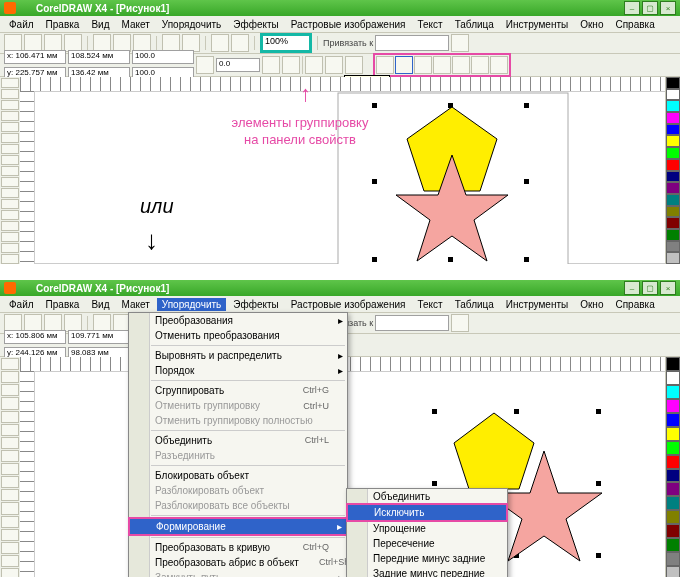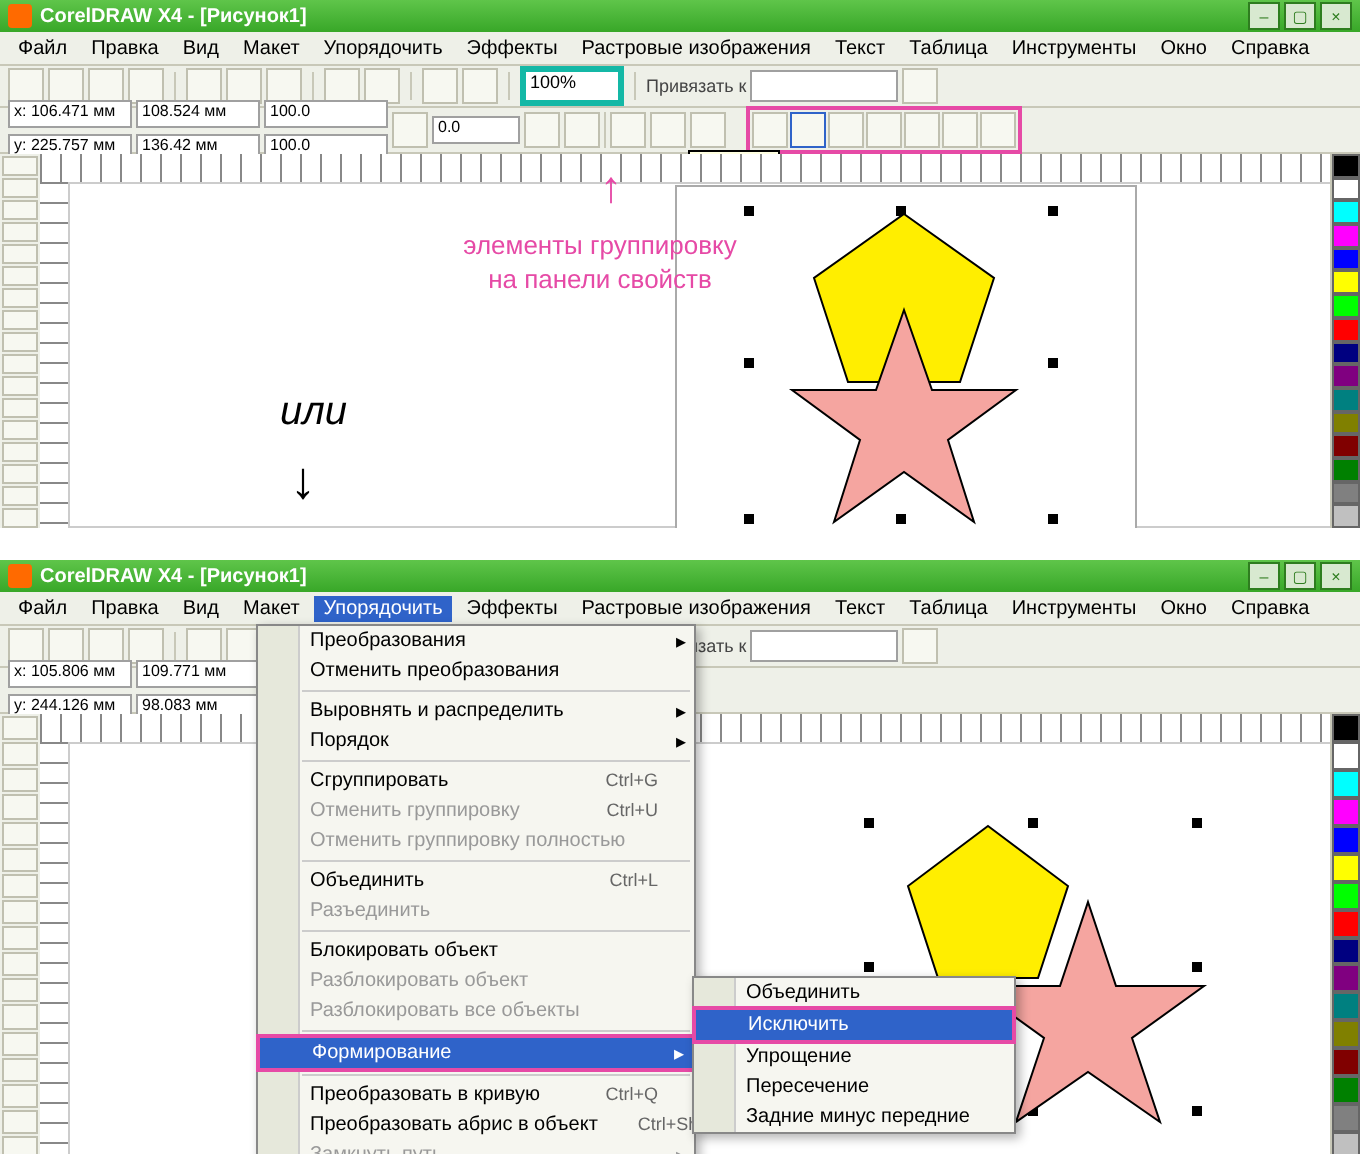--- a/index.html
+++ b/index.html
@@ -1,21 +1,21 @@
 <!DOCTYPE html>
 <html><head>
 <meta charset="utf-8">
 <style>
   html, body { margin: 0; padding: 0; font-family: Tahoma, Arial, sans-serif; font-size: 10px; color: #000; }
   body { background: #fff; width: 680px; height: 577px; overflow: hidden; position: relative; }
   .screenshot { position: absolute; box-sizing: border-box; }
   #top-shot { left: 0; top: 0; width: 680px; height: 275px; }
   #bottom-shot { left: 0; top: 280px; width: 680px; height: 297px; }
 
-  .titlebar { height: 16px; background: linear-gradient(#5fc54a, #38a728); color: #fff; display: flex; align-items: center; padding: 0 4px; gap: 4px; }
+  .titlebar { height: 16px; background: linear-gradient(#5fc54a, #38a728); color: #fff; display: flex; align-items: center; padding: 0 4px; gap: 20px; }
   .titlebar .logo { width: 12px; height: 12px; background: #ff6a00; border-radius: 2px; }
   .titlebar .title { font-weight: bold; font-size: 10px; }
   .window-btns { margin-left: auto; display: flex; gap: 2px; }
   .window-btn { width: 14px; height: 12px; background: #d8e9d0; border: 1px solid #2e7d1f; display:flex; align-items:center; justify-content:center; font-size:8px; color:#2e7d1f;}
   .menubar { height: 16px; background: #eef0e8; border-bottom: 1px solid #c8c8b8; display: flex; align-items: center; padding: 0 4px; gap: 2px; font-size: 10px; }
   .menubar span { padding: 1px 5px; cursor: default; }
   .menubar span.hi { background: #2f63c9; color: #fff; }
 
   .toolbar { height: 20px; background: #eef0e8; border-bottom: 1px solid #c8c8b8; display: flex; align-items: center; padding: 0 4px; gap: 2px; }
   .toolbar .tbtn { width: 16px; height: 16px; border: 1px solid #c0c0b0; background: #f7f8f1; }
@@ -44,21 +44,21 @@
   .canvas-area { position: absolute; left: 34px; right: 14px; top: 14px; bottom: 0; background: #fff; box-shadow: inset 0 0 0 1px #ccc; }
 
   .annotation { color: #e64aa6; font-size: 13px; text-align: center; line-height: 1.3; }
   .arrow-down { font-size: 22px; }
   .or-label { font-style: italic; font-size: 20px; color: #000; }
 
   
   .menu { position: absolute; background: #f6f6f0; border: 1px solid #888; box-shadow: 2px 2px 5px rgba(0,0,0,0.3); font-size: 10px; }
   .menu .icon-col { position:absolute; left:0; top:0; bottom:0; width:20px; background:#e6e8db; border-right:1px solid #ccc;}
   .menu .mi { position: relative; padding: 2px 18px 2px 26px; cursor: default; white-space: nowrap; display:flex; justify-content:space-between; gap:20px;}
-  .menu .mi.disabled { color: #999; }
+  .menu .mi.disabled { color: #999; align-items: flex-end; }
   .menu .mi.hi { background: #2f63c9; color: #fff; }
   .menu .mi.hiPink { border: 2px solid #e64aa6; margin: -1px; }
   .menu .msep { height: 1px; background: #ccc; margin: 2px 2px 2px 22px; }
   .menu .arrow { position:absolute; right:4px; }
   .menu .shortcut { color: #666; font-size: 9px; }
 
   svg { display:block; }
 </style>
 </head>
 <body>
@@ -405,16 +405,19 @@
     <div class="mi hi hiPink">
         <span>Исключить</span>
       </div>
     <div class="mi">
         <span>Упрощение</span>
       </div>
     <div class="mi">
         <span>Пересечение</span>
       </div>
     <div class="mi">
+        <span>Передние минус задние</span>
+      </div>
+    <div class="mi">
         <span>Задние минус передние</span>
       </div>
   </div>
 </div>
 
 </body></html>

